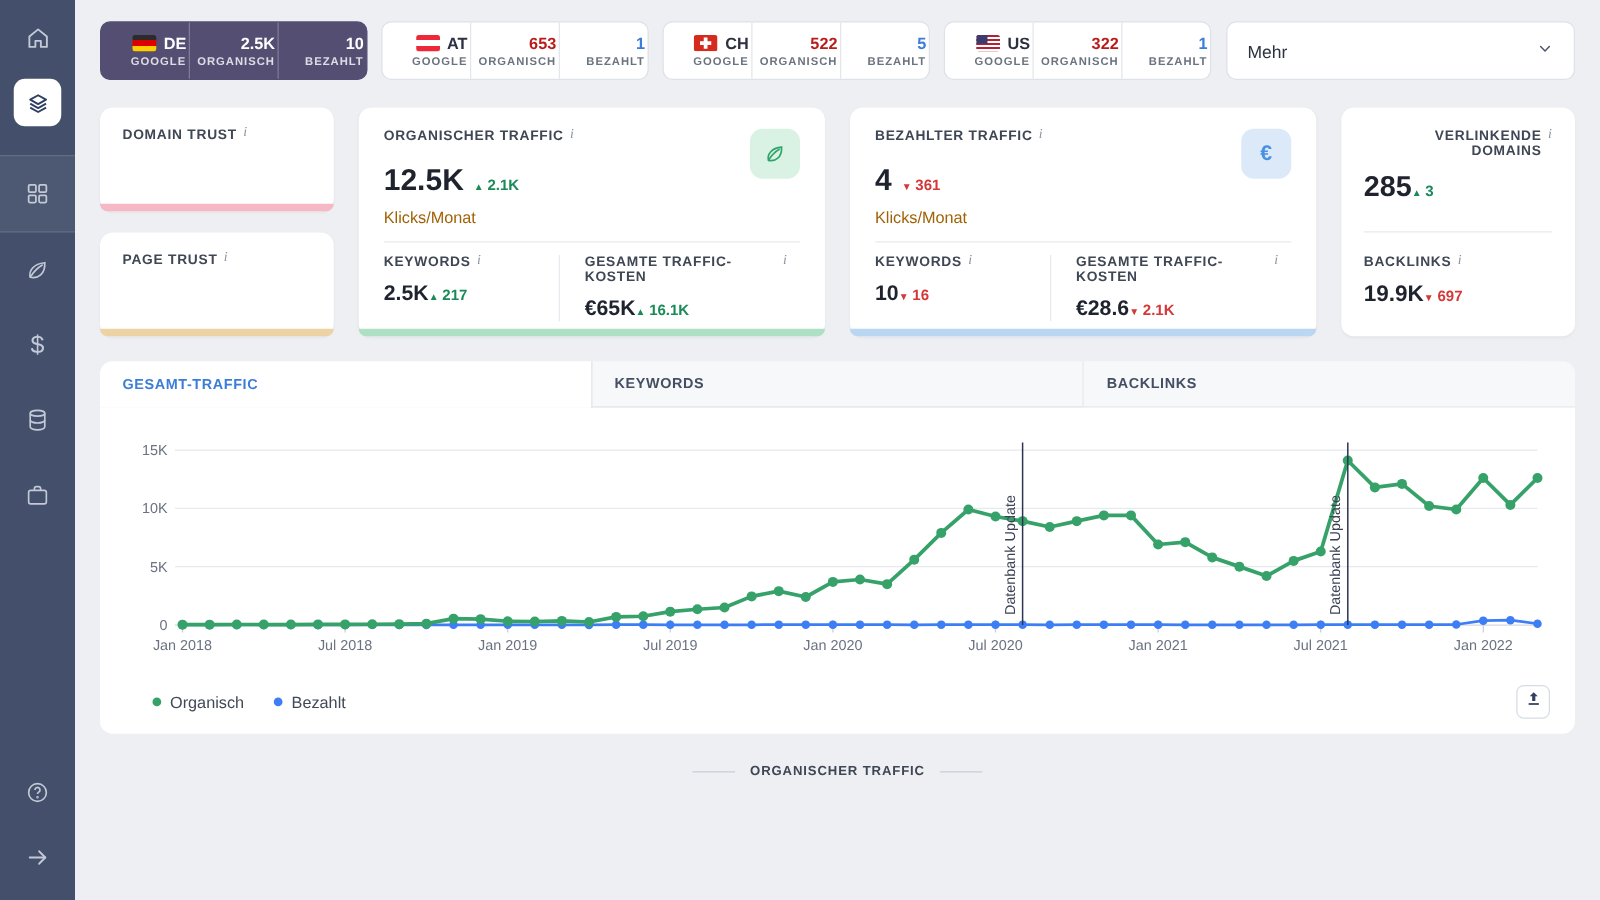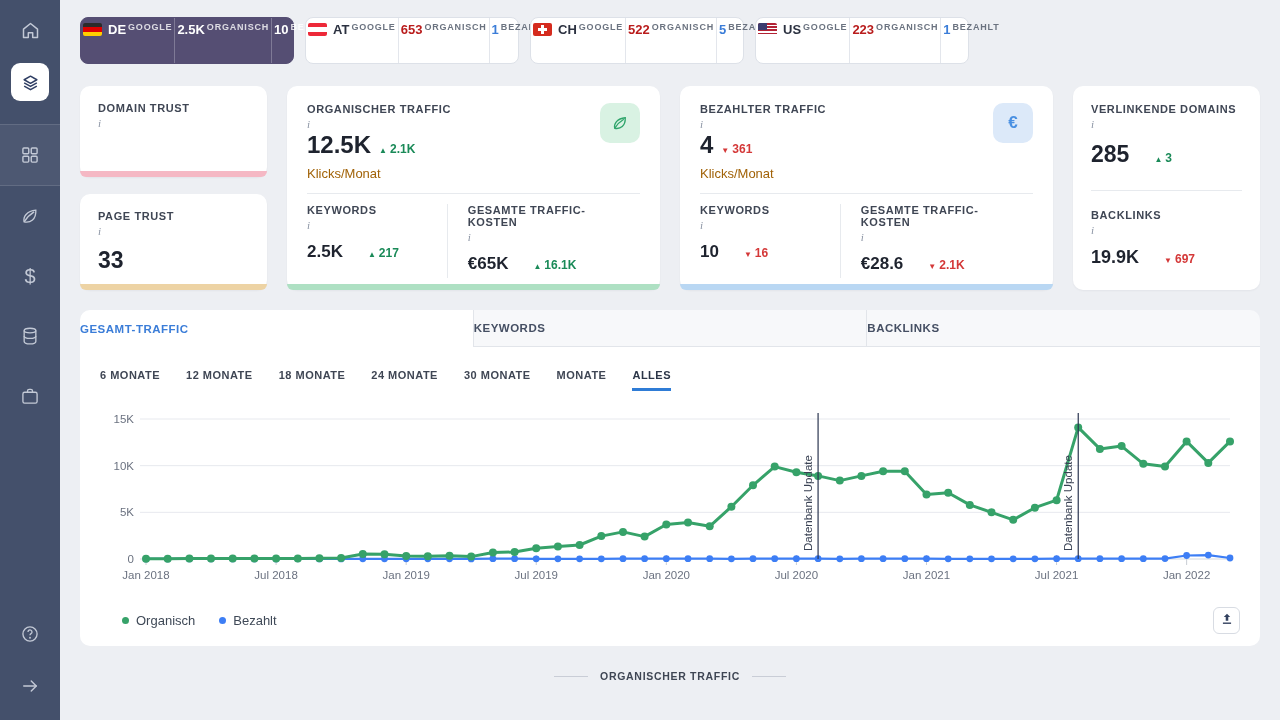--- a/index.html
+++ b/index.html
@@ -20,21 +20,21 @@
   .sb-dollar { font-size:20px; font-weight:400; }
 
   
   .content { margin-left:60px; padding:17px 20px 0 20px; }
 
   
   .topbar { display:flex; gap:11px; }
   .country-card { height:47px; background:#fff; border:1px solid #dde1e8; border-radius:8px;
                   display:flex; align-items:stretch; width:214px; cursor:pointer; }
   .country-card.active { background:#554e73; border-color:#554e73; color:#fff; }
-  .cc-sec { flex:1; display:flex; flex-direction:row; align-items:flex-start; justify-content:center; gap:2px; padding:4px 2px; }
+  .cc-sec { flex:1; display:flex; flex-direction:column; align-items:flex-end; justify-content:center; gap:2px; padding:20px 2px; }
   .cc-sec + .cc-sec { border-left:1px solid #e3e6ec; }
   .country-card.active .cc-sec + .cc-sec { border-left:1px solid rgba(255,255,255,.25); }
   .cc-code-row { display:flex; align-items:center; gap:6px; font-size:13px; font-weight:700; color:#2b3140; }
   .country-card.active .cc-code-row { color:#fff; }
   .cc-sub { font-size:9px; letter-spacing:.8px; color:#6b7380; font-weight:600; }
   .country-card.active .cc-sub { color:rgba(255,255,255,.8); }
   .cc-val { font-size:13px; font-weight:700; }
   .cc-val.org { color:#b91c1c; } .cc-val.paid { color:#3b7dd8; }
   .country-card.active .cc-val { color:#fff; }
   .flag { width:19px; height:13px; border-radius:2px; display:inline-block; position:relative; overflow:hidden; flex:none; }
@@ -49,45 +49,45 @@
               border-radius:8px; display:flex; align-items:center; padding:0 16px; font-size:14px;
               color:#2b3140; cursor:pointer; }
   .more-btn .chev { margin-left:auto; color:#4a5263; }
 
   
   .kpi-row { margin-top:22px; display:grid; grid-template-columns:187px 1fr 1fr 187px; gap:20px; }
   .card { background:#fff; border-radius:10px; position:relative; box-shadow:0 1px 2px rgba(30,40,60,.05); }
   .bottombar { position:absolute; left:0; right:0; bottom:0; height:6px; border-radius:0 0 10px 10px; }
   .trust-col { display:flex; flex-direction:column; gap:17px; }
   .trust-card { flex:1; padding:16px 18px; }
-  .kpi-label { font-size:11px; font-weight:700; letter-spacing:.6px; color:#3f4654; display:flex; gap:5px; align-items:flex-start;flex-direction:column; }
+  .kpi-label { font-size:11px; font-weight:700; letter-spacing:.6px; color:#3f4654; display:flex; gap:5px; align-items:flex-start; }
   .info { font-family:"Liberation Serif", serif; font-style:italic; font-size:11px; color:#8a93a3; font-weight:400; position:relative; top:-2px; }
   .trust-val { font-size:23px; font-weight:700; color:#1e232e; margin-top:8px; }
   .big-card { padding:17px 20px 12px; display:flex; flex-direction:column; }
   .bc-head { display:flex; align-items:flex-start; }
   .icon-tile { margin-left:auto; width:40px; height:40px; border-radius:10px; display:flex; align-items:center; justify-content:center; }
   .tile-green { background:#d9f2e3; color:#2fa56b; }
   .tile-blue { background:#dce9f9; color:#4a90e2; font-size:17px; font-weight:700; }
   .bc-valrow { display:flex; align-items:baseline; gap:8px; margin-top:-12px; }
   .bc-val { font-size:24px; font-weight:700; color:#1e232e; }
   .delta { font-size:12px; font-weight:700; display:inline-flex; align-items:baseline; gap:3px; }
   .delta .tri { font-size:8px; }
   .delta.up { color:#1a8a58; } .delta.down { color:#d43838; }
   .bc-unit { font-size:13px; color:#a16207; margin-top:7px; }
   .bc-divider { border-top:1px solid #e7eaee; margin:12px 0 10px; }
   .bc-cols { display:flex; flex:1; }
   .bc-col { flex:1; padding-right:10px; }
   .bc-col + .bc-col { border-left:1px solid #e7eaee; padding-left:20px; flex:1.25; }
-  .sub-val { font-size:17px; font-weight:700; color:#1e232e; margin-top:9px; display:flex; align-items:baseline; gap:25px; }
+  .sub-val { font-size:17px; font-weight:700; color:#1e232e; margin-top:9px; display:flex; align-items:baseline; gap:0; }
   .side-card { padding:17px 18px 22px; display:flex; flex-direction:column;text-align:right; }
   .side-divider { border-top:1px solid #e7eaee; margin:22px 0 18px; }
 
   
   .tabs { margin-top:20px; display:flex; height:37px; }
-  .tab { flex:1; display:flex; align-items:center; font-size:11.5px; font-weight:700;
+  .tab { flex:1; display:flex; align-items:center; padding-left:18px; font-size:11.5px; font-weight:700;
          letter-spacing:.5px; color:#454f63; background:#f7f8fa; border-bottom:1px solid #e2e5ea; cursor:pointer; }
   .tab + .tab { border-left:1px solid #e2e5ea; }
   .tab.active { background:#fff; color:#3b7dd8; border-bottom:none; border-radius:10px 0 0 0; }
   .tab:last-child { border-radius:0 10px 0 0; }
 
   
   .chart-card { background:#fff; border-radius:0 0 10px 10px; padding:22px 20px 12px; }
   .ranges { display:flex; gap:26px; padding-left:0; margin-bottom:16px; }
   .range { font-size:11px; font-weight:700; letter-spacing:.5px; color:#3f4654; padding-bottom:7px; cursor:pointer; }
   .range.active { color:#2b3547; border-bottom:3px solid #2f7cd6; }
@@ -246,47 +246,54 @@
 
     <div class="country-card">
       <div class="cc-sec">
         <div class="cc-code-row">
             <span class="flag flag-us"></span>
             <span>US</span>
           </div>
         <div class="cc-sub">GOOGLE</div>
       </div>
       <div class="cc-sec">
-        <div class="cc-val org">223</div>
+        <div class="cc-val org">322</div>
         <div class="cc-sub">ORGANISCH</div>
       </div>
       <div class="cc-sec">
         <div class="cc-val paid">1</div>
         <div class="cc-sub">BEZAHLT</div>
       </div>
     </div>
 
+    <div class="more-btn">
+      <span>Mehr</span>
+      <span class="chev">
+        <svg width="14" height="14" viewBox="0 0 24 24" fill="none" stroke="currentColor" stroke-width="2" stroke-linecap="round" stroke-linejoin="round">
+            <path d="M6 9l6 6 6-6"></path>
+          </svg>
+      </span>
+    </div>
   </div>
 
   <div class="kpi-row">
 
     <div class="trust-col">
       <div class="card trust-card">
         <div class="kpi-label">
             <span>DOMAIN TRUST</span>
             <span class="info">i</span>
           </div>
         <div class="bottombar" style="background:#f5b8c4"></div>
       </div>
       <div class="card trust-card">
         <div class="kpi-label">
             <span>PAGE TRUST</span>
             <span class="info">i</span>
           </div>
-        <div class="trust-val">33</div>
         <div class="bottombar" style="background:#edd3a4"></div>
       </div>
     </div>
 
     <div class="card big-card">
       <div class="bc-head">
         <div class="kpi-label">
             <span>ORGANISCHER TRAFFIC</span>
             <span class="info">i</span>
           </div>
@@ -412,29 +419,20 @@
     </div>
   </div>
 
   <div class="tabs">
     <div class="tab active">GESAMT-TRAFFIC</div>
     <div class="tab">KEYWORDS</div>
     <div class="tab">BACKLINKS</div>
   </div>
 
   <div class="chart-card">
-    <div class="ranges">
-      <span class="range">6 MONATE</span>
-      <span class="range">12 MONATE</span>
-      <span class="range">18 MONATE</span>
-      <span class="range">24 MONATE</span>
-      <span class="range">30 MONATE</span>
-      <span class="range">MONATE</span>
-      <span class="range active">ALLES</span>
-    </div>
 
     <svg id="traffic-chart" viewBox="0 0 1140 196" preserveAspectRatio="none">
         <line x1="40" y1="152" x2="1130" y2="152" stroke="#d4d8de" stroke-width="1"></line>
         <text x="34" y="156" font-size="11.5" fill="#6b7280" text-anchor="end">0</text>
         <line x1="40" y1="105.33333333333334" x2="1130" y2="105.33333333333334" stroke="#e7e9ee" stroke-width="1"></line>
         <text x="34" y="109.33333333333334" font-size="11.5" fill="#6b7280" text-anchor="end">5K</text>
         <line x1="40" y1="58.66666666666667" x2="1130" y2="58.66666666666667" stroke="#e7e9ee" stroke-width="1"></line>
         <text x="34" y="62.66666666666667" font-size="11.5" fill="#6b7280" text-anchor="end">10K</text>
         <line x1="40" y1="12" x2="1130" y2="12" stroke="#e7e9ee" stroke-width="1"></line>
         <text x="34" y="16" font-size="11.5" fill="#6b7280" text-anchor="end">15K</text>

